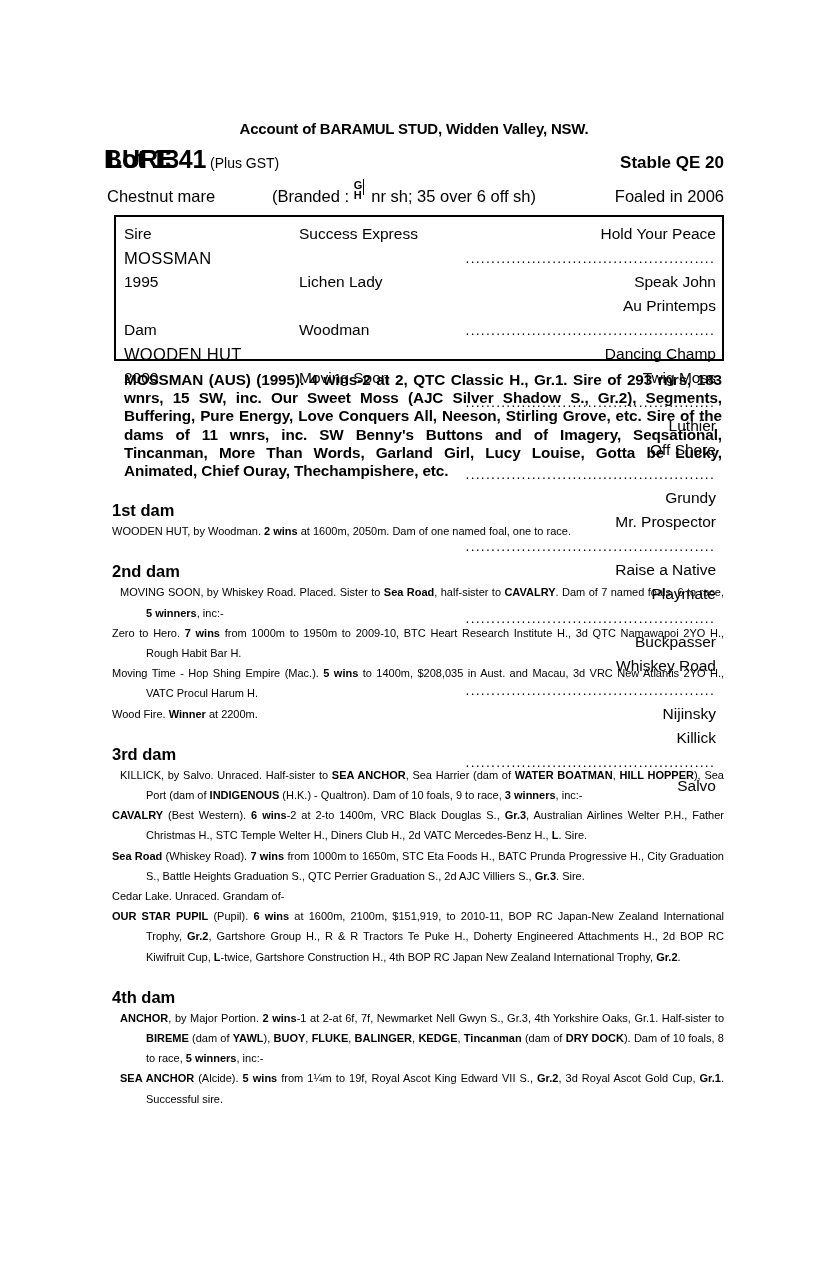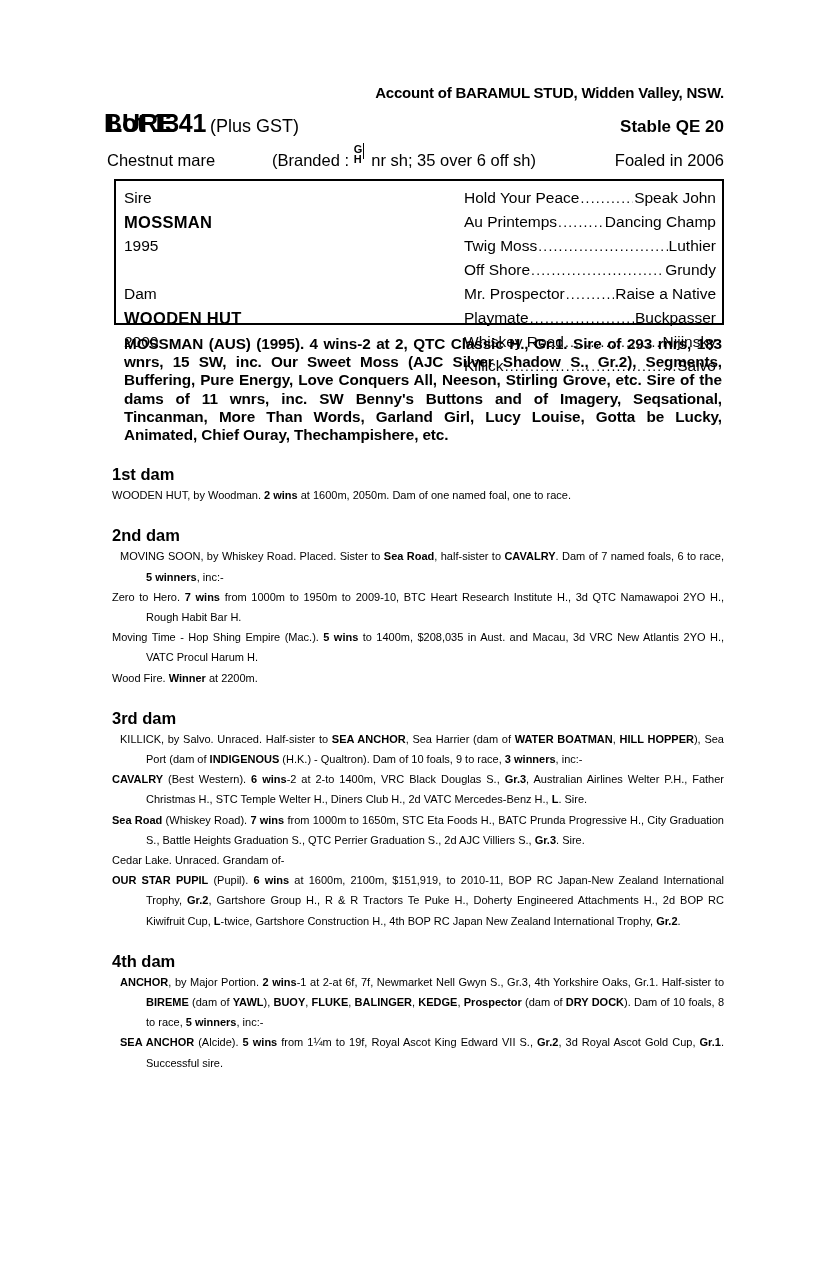--- a/index.html
+++ b/index.html
@@ -17,45 +17,45 @@
   }
   .page {
     position: absolute;
     left: 104px;
     top: 0;
     width: 620px;
   }
 
   
   .account-line {
-    text-align: right;
+    text-align: center;
     font-weight: bold;
     font-size: 15px;
     letter-spacing: -0.2px;
-    margin-top: 84px;
+    margin-top: 120px;
     line-height: 18px;
   }
   .lot-row {
     position: relative;
     height: 30px;
     margin-top: 6px;
   }
   .lot-left {
     position: absolute;
     left: 3px;
     bottom: 0;
     white-space: nowrap;
   }
   .lot-num {
     font-weight: bold;
     font-size: 25px;
     letter-spacing: -0.3px;
   }
   .plus-gst {
-    font-size: 18px;
+    font-size: 14px;
     margin-left: 4px;
   }
   .horse-name {
     position: absolute;
     left: 0; right: 0;
     bottom: 0;
     text-align: left;
     font-weight: bold;
     font-size: 25px;
     letter-spacing: 0px;
@@ -124,26 +124,27 @@
   }
   .ped-col {
     position: absolute;
     top: 5px;
     font-size: 15.5px;
     line-height: 24px;
   }
   .ped-c1 { left: 8px;  width: 170px; }
   .ped-c2 { left: 183px; width: 160px; }
   .ped-c3 { left: 348px; right: 6px; }
-  .ped-c1 .gen-name { font-weight: bold; font-size: 16.5px; letter-spacing: 0.3px; }
+  .ped-c1 .gen-name { font-weight: normal; font-size: 16.5px; letter-spacing: 0.3px; }
   .ped-c3 .leader {
     display: flex;
     align-items: flex-end;
     white-space: nowrap;
     overflow: hidden;
+    flex-direction: column;
   }
   .ped-c3 .leader .lname { flex: 0 0 auto; }
   .ped-c3 .leader .dots {
     flex: 1 1 auto;
     overflow: hidden;
     white-space: nowrap;
     letter-spacing: 1.2px;
     margin: 0 1px;
     font-size: 14px;
   }
@@ -209,20 +210,29 @@
     <div class="ped-col ped-c1">
       <div>Sire</div>
       <div class="gen-name">MOSSMAN</div>
       <div>1995</div>
       <div class="ped-spacer"></div>
       <div>Dam</div>
       <div class="gen-name">WOODEN HUT</div>
       <div>2000</div>
     </div>
 
+    <div class="ped-col ped-c2">
+      <div>Success Express</div>
+      <div class="ped-spacer"></div>
+      <div>Lichen Lady</div>
+      <div class="ped-spacer"></div>
+      <div>Woodman</div>
+      <div class="ped-spacer"></div>
+      <div>Moving Soon</div>
+    </div>
 
     <div class="ped-col ped-c3" id="ped-col3">
         <div class="leader">
           <span class="lname">Hold Your Peace</span>
           <span class="dots">......................................................................</span>
           <span class="rname">Speak John</span>
         </div>
         <div class="leader">
           <span class="lname">Au Printemps</span>
           <span class="dots">......................................................................</span>
@@ -271,17 +281,17 @@
       <div class="pedline hang">Zero to Hero. <b>7 wins</b> from 1000m to 1950m to 2009-10, BTC Heart Research Institute H., 3d QTC Namawapoi 2YO H., Rough Habit Bar H.</div>
       <div class="pedline hang">Moving Time - Hop Shing Empire (Mac.). <b>5 wins</b> to 1400m, $208,035 in Aust. and Macau, 3d VRC New Atlantis 2YO H., VATC Procul Harum H.</div>
       <div class="pedline hang last">Wood Fire. <b>Winner</b> at 2200m.</div>
       <div class="dam-head">3rd dam</div>
       <div class="pedline hang2">KILLICK, by Salvo. Unraced. Half-sister to <b>SEA ANCHOR</b>, Sea Harrier (dam of <b>WATER BOATMAN</b>, <b>HILL HOPPER</b>), Sea Port (dam of <b>INDIGENOUS</b> (H.K.) - Qualtron). Dam of 10 foals, 9 to race, <b>3 winners</b>, inc:-</div>
       <div class="pedline hang"><b>CAVALRY</b> (Best Western). <b>6 wins</b>-2 at 2-to 1400m, VRC Black Douglas S., <b>Gr.3</b>, Australian Airlines Welter P.H., Father Christmas H., STC Temple Welter H., Diners Club H., 2d VATC Mercedes-Benz H., <b>L</b>. Sire.</div>
       <div class="pedline hang"><b>Sea Road</b> (Whiskey Road). <b>7 wins</b> from 1000m to 1650m, STC Eta Foods H., BATC Prunda Progressive H., City Graduation S., Battle Heights Graduation S., QTC Perrier Graduation S., 2d AJC Villiers S., <b>Gr.3</b>. Sire.</div>
       <div class="pedline hang last">Cedar Lake. Unraced. Grandam of-</div>
       <div class="pedline hang"><b>OUR STAR PUPIL</b> (Pupil). <b>6 wins</b> at 1600m, 2100m, $151,919, to 2010-11, BOP RC Japan-New Zealand International Trophy, <b>Gr.2</b>, Gartshore Group H., R &amp; R Tractors Te Puke H., Doherty Engineered Attachments H., 2d BOP RC Kiwifruit Cup, <b>L</b>-twice, Gartshore Construction H., 4th BOP RC Japan New Zealand International Trophy, <b>Gr.2</b>.</div>
       <div class="dam-head">4th dam</div>
-      <div class="pedline hang2"><b>ANCHOR</b>, by Major Portion. <b>2 wins</b>-1 at 2-at 6f, 7f, Newmarket Nell Gwyn S., Gr.3, 4th Yorkshire Oaks, Gr.1. Half-sister to <b>BIREME</b> (dam of <b>YAWL</b>), <b>BUOY</b>, <b>FLUKE</b>, <b>BALINGER</b>, <b>KEDGE</b>, <b>Prospector</b> (dam of <b>DRY DOCK</b>). Dam of 10 foals, 8 to race, <b>5 winners</b>, inc:-</div>
+      <div class="pedline hang2"><b>ANCHOR</b>, by Major Portion. <b>2 wins</b>-1 at 2-at 6f, 7f, Newmarket Nell Gwyn S., Gr.3, 4th Yorkshire Oaks, Gr.1. Half-sister to <b>BIREME</b> (dam of <b>YAWL</b>), <b>BUOY</b>, <b>FLUKE</b>, <b>BALINGER</b>, <b>KEDGE</b>, <b>Tincanman</b> (dam of <b>DRY DOCK</b>). Dam of 10 foals, 8 to race, <b>5 winners</b>, inc:-</div>
       <div class="pedline hang2"><b>SEA ANCHOR</b> (Alcide). <b>5 wins</b> from 1¼m to 19f, Royal Ascot King Edward VII S., <b>Gr.2</b>, 3d Royal Ascot Gold Cup, <b>Gr.1</b>. Successful sire.</div>
     </div>
 
 </div>
 
 </body></html>

